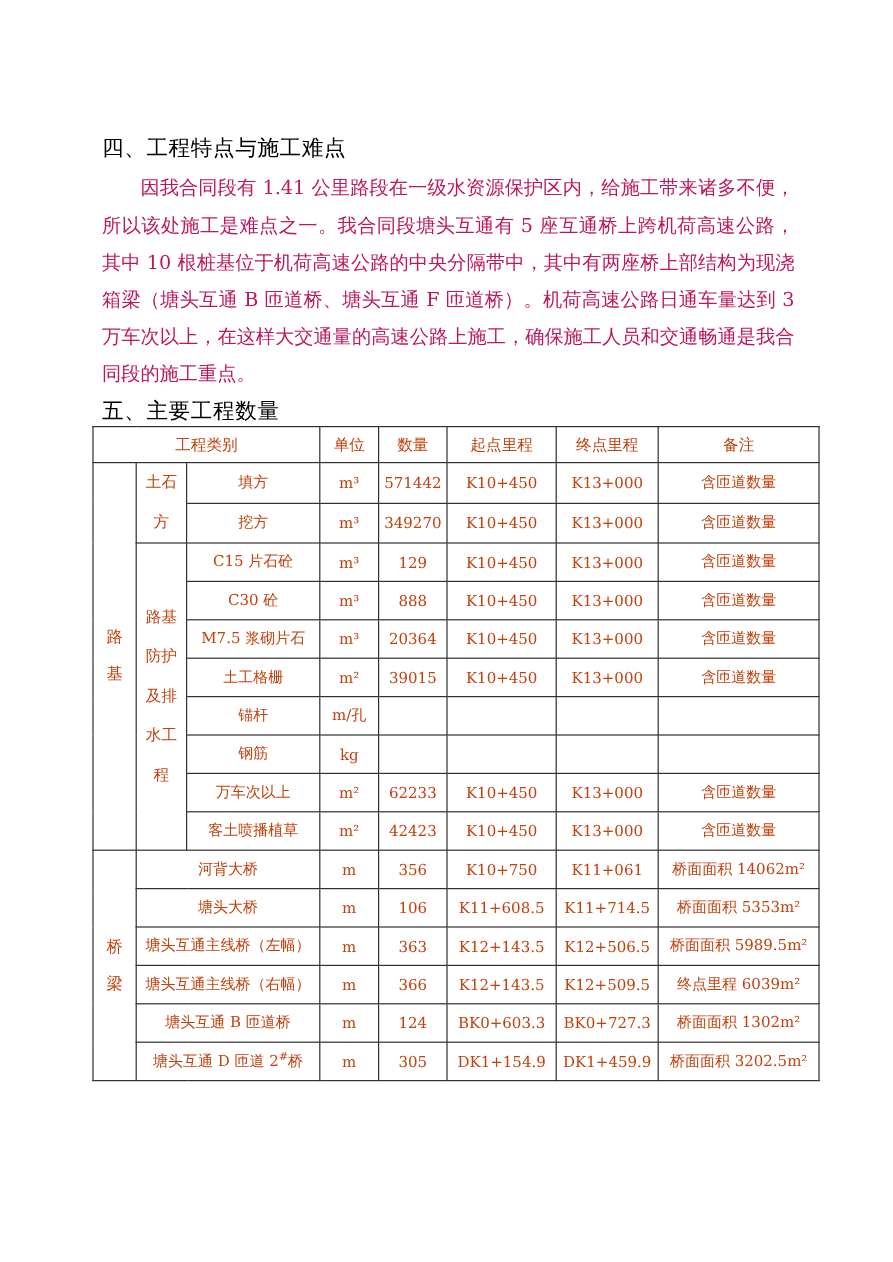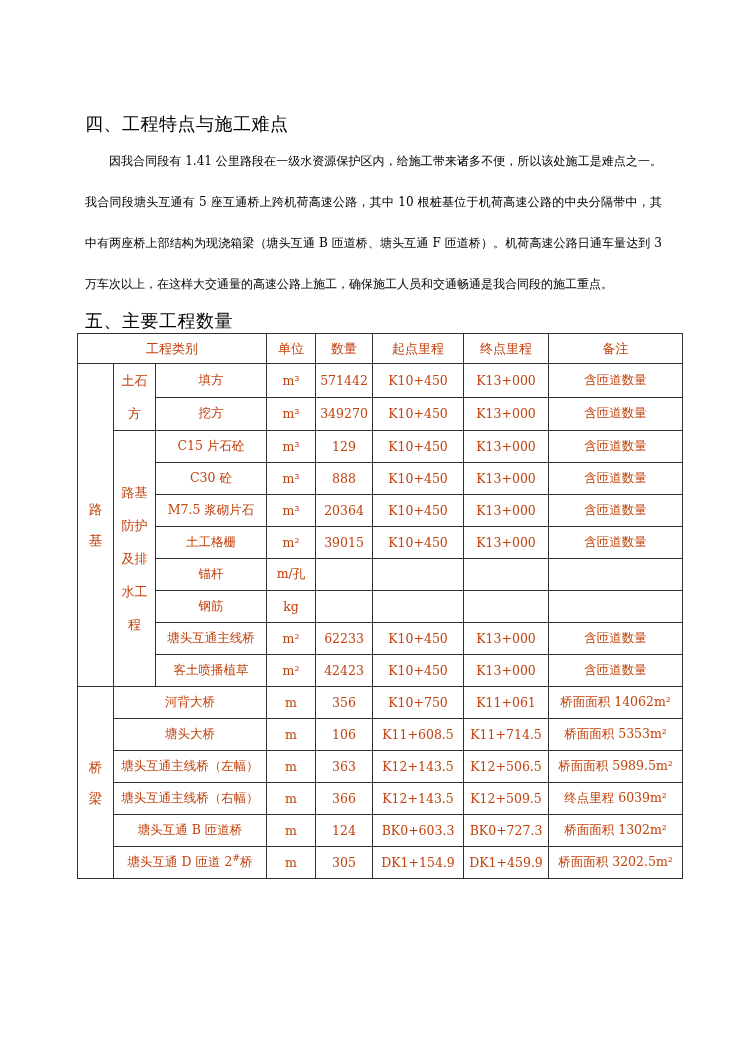--- a/index.html
+++ b/index.html
@@ -13,22 +13,22 @@
     position:relative; width:744px; height:1052px;
     background:#ffffff; overflow:hidden;
   }
   .content { position:absolute; left:85px; top:112px; width:577px; }
   .section-heading {
     font-family:"DejaVu Sans","Liberation Sans",sans-serif;
     font-size:18px; font-weight:400; color:#000; line-height:24px;
     letter-spacing:0.5px;
   }
   .body-para {
-    font-size:12px; line-height:41px; text-align:justify;
-    text-indent:2em; margin:5px 0 4px 0; color:#000000;
+    font-size:16px; line-height:31px; text-align:justify;
+    text-indent:2em; margin:5px 0 4px 0; color:#be185d;
   }
   .single-line { text-align:left; }
   .table-title {
     width:605px; margin-left:-8px; text-align:center;
     font-size:15.5px; font-weight:700; color:#000;
     margin-top:7px; margin-bottom:5px; letter-spacing:1px;
   }
   table.qty {
     width:605px; margin-left:-8px; border-collapse:collapse;
     table-layout:fixed; font-size:12.5px; color:#c2410c;
@@ -151,21 +151,21 @@
           </tr>
           <tr>
             <td class="name-cell">钢筋</td>
             <td>kg</td>
             <td></td>
             <td></td>
             <td></td>
             <td class="remark-cell"></td>
           </tr>
           <tr>
-            <td class="name-cell">塘头互通主线桥</td>
+            <td class="name-cell">万车次以上</td>
             <td>m²</td>
             <td>62233</td>
             <td>K10+450</td>
             <td>K13+000</td>
             <td class="remark-cell">含匝道数量</td>
           </tr>
           <tr>
             <td class="name-cell">客土喷播植草</td>
             <td>m²</td>
             <td>42423</td>

